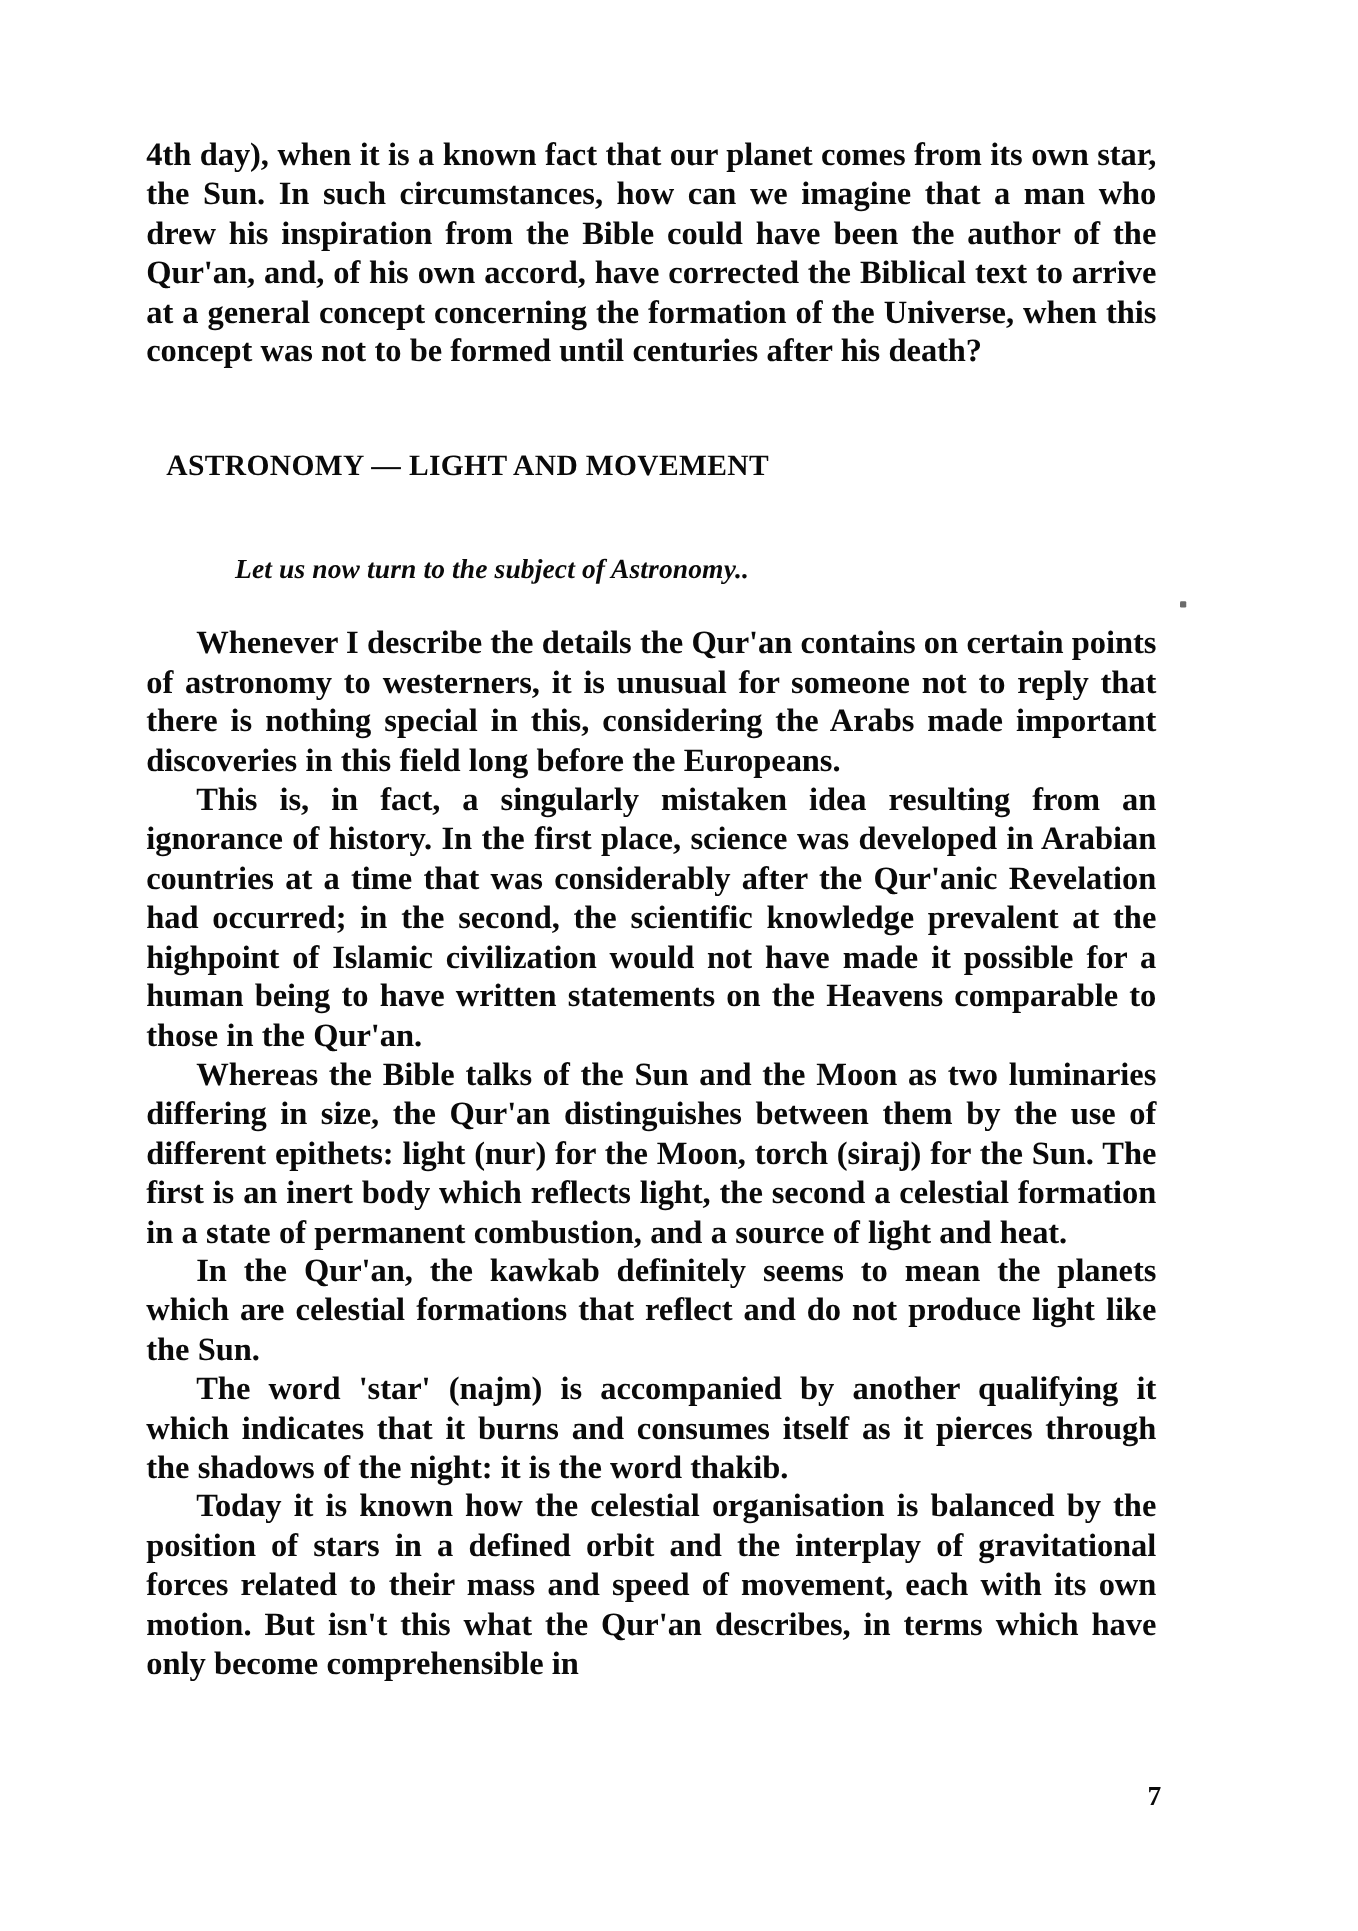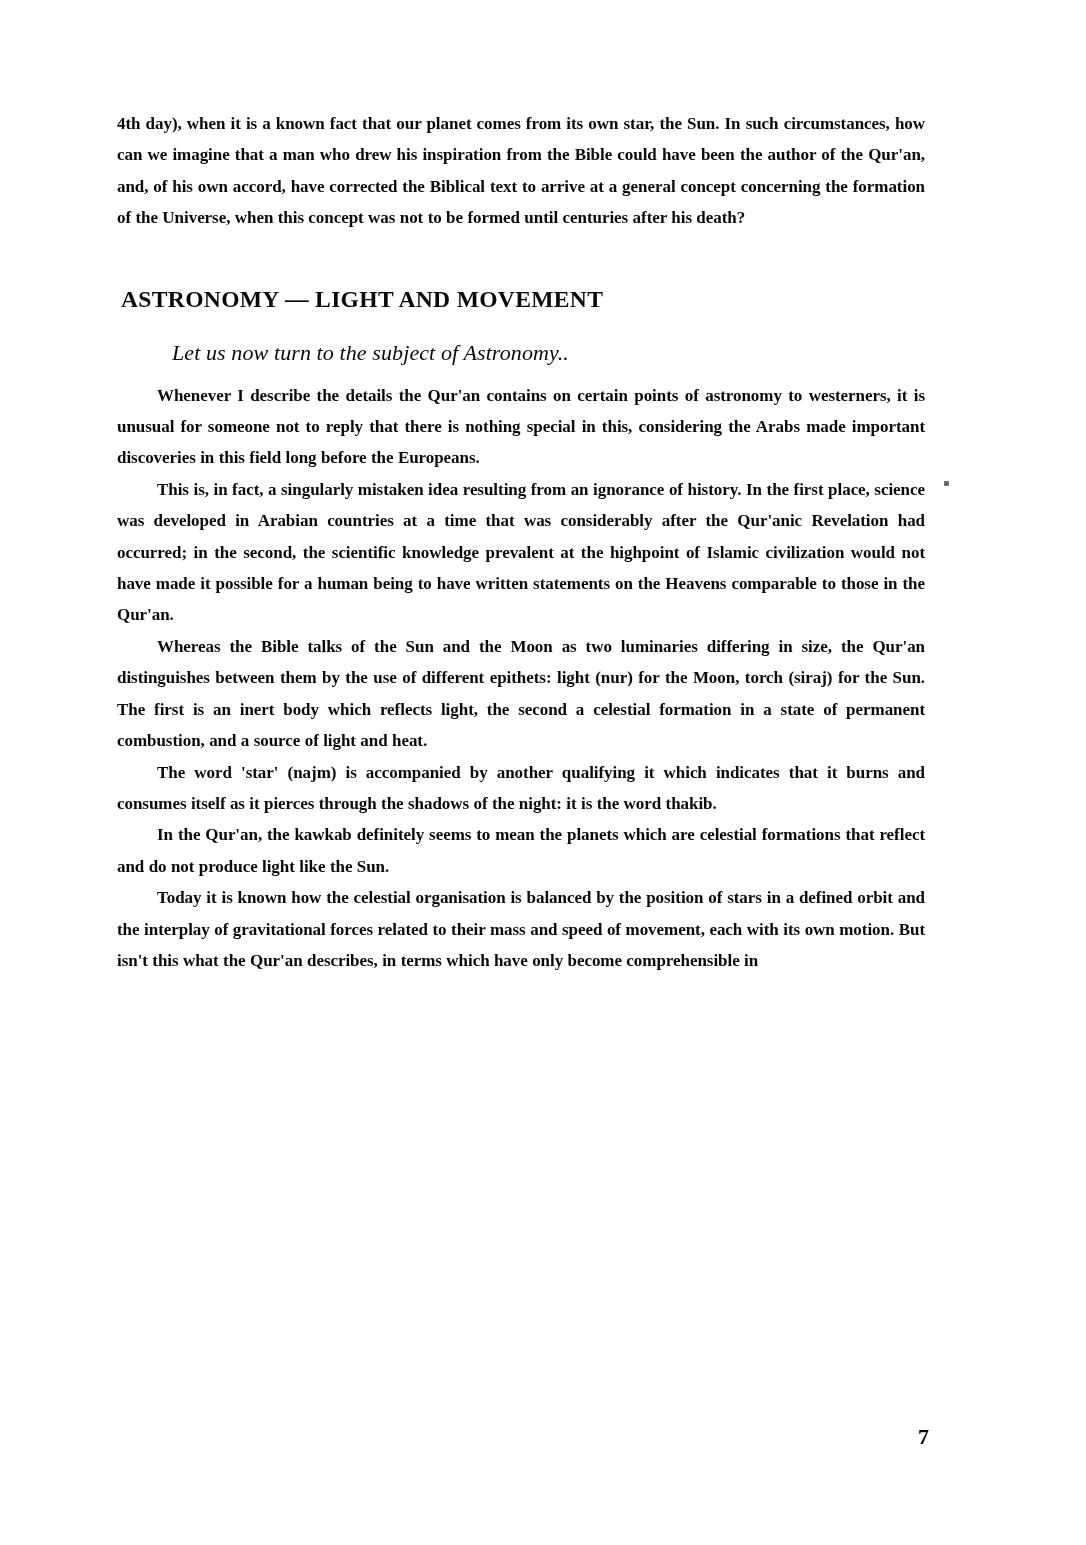--- a/index.html
+++ b/index.html
@@ -21,41 +21,41 @@
   .text-column {
     position: absolute;
     left: 117px;
     top: 108px;
     width: 808px;
   }
 
   
   .para {
     margin: 0;
-    font-size: 17px;
+    font-size: 26px;
     line-height: 31.4px;
     text-align: justify;
     text-justify: inter-word;
     font-weight: 700;
     letter-spacing: -0.05px;
     word-spacing: 0.2px;
     -webkit-font-smoothing: none;
   }
 
   .para.indented {
     text-indent: 40px;
   }
 
   .para.first {
     text-indent: 0;
   }
 
   
   .section-heading {
-    margin: 4px;
+    margin: 16px;
     font-size: 23.6px;
     line-height: 30px;
     font-weight: 700;
     letter-spacing: 0.3px;
     text-align: left;
   }
 
   .gap-before-heading {
     height: 46px;
   }
@@ -63,26 +63,26 @@
   .gap-after-heading {
     height: 20px;
   }
 
   .gap-after-epigraph {
     height: 12px;
   }
 
   
   .epigraph {
-    margin: 0;
+    margin: 16px;
     padding-left: 55px;
     font-size: 22px;
     line-height: 30px;
     font-style: italic;
-    font-weight: 400;
+    font-weight: 700;
     letter-spacing: 0.1px;
   }
 
   .term {
   }
 
   .page-number {
     position: absolute;
     right: 157px;
     top: 1424px;
@@ -122,23 +122,23 @@
 
     <div class="gap-after-epigraph"></div>
 
     <p class="para indented">Whenever I describe the details the Qur'an contains on certain points of astronomy to westerners, it is unusual for someone not to reply that there is nothing special in this, considering the Arabs made important discoveries in this field long before the Europeans.</p>
 
     <p class="para indented">This is, in fact, a singularly mistaken idea resulting from an ignorance of history. In the first place, science was developed in Arabian countries at a time that was considerably after the Qur'anic Revelation had occurred; in the second, the scientific knowledge prevalent at the highpoint of Islamic civilization would not have made it possible for a human being to have written statements on the Heavens comparable to those in the Qur'an.</p>
 
 
     <p class="para indented"><span>Whereas the Bible talks of the Sun and the Moon as two luminaries differing in size, the Qur'an distinguishes between them by the use of different epithets: light </span><span class="term">(nur)</span><span> for the Moon, torch </span><span class="term">(siraj)</span><span> for the Sun. The first is an inert body which reflects light, the second a celestial formation in a state of permanent combustion, and a source of light and heat.</span></p>
 
+    <p class="para indented"><span>In the Qur'an, the </span><span class="term">kawkab</span><span> definitely seems to mean the planets which are celestial formations that reflect and do not produce light like the Sun.</span></p>
+
     <p class="para indented"><span>The word 'star' </span><span class="term">(najm)</span><span> is accompanied by another qualifying it which indicates that it burns and consumes itself as it pierces through the shadows of the night: it is the word </span><span class="term">thakib</span><span>.</span></p>
-
-    <p class="para indented"><span>In the Qur'an, the </span><span class="term">kawkab</span><span> definitely seems to mean the planets which are celestial formations that reflect and do not produce light like the Sun.</span></p>
 
     <p class="para indented">Today it is known how the celestial organisation is balanced by the position of stars in a defined orbit and the interplay of gravitational forces related to their mass and speed of movement, each with its own motion. But isn't this what the Qur'an describes, in terms which have only become comprehensible in</p>
 
   </div>
 
   <div class="speck"></div>
 
   <div class="page-number">7</div>
 
 </div>

